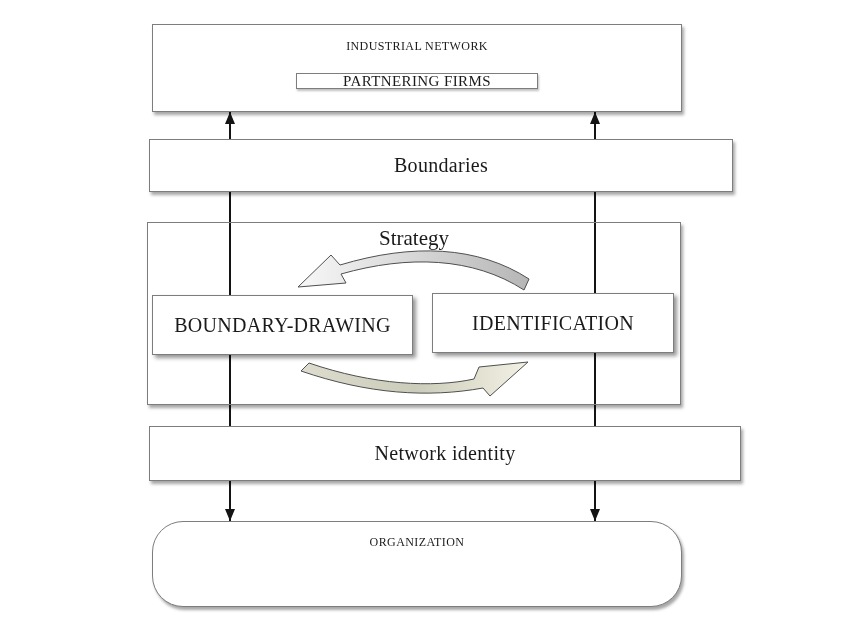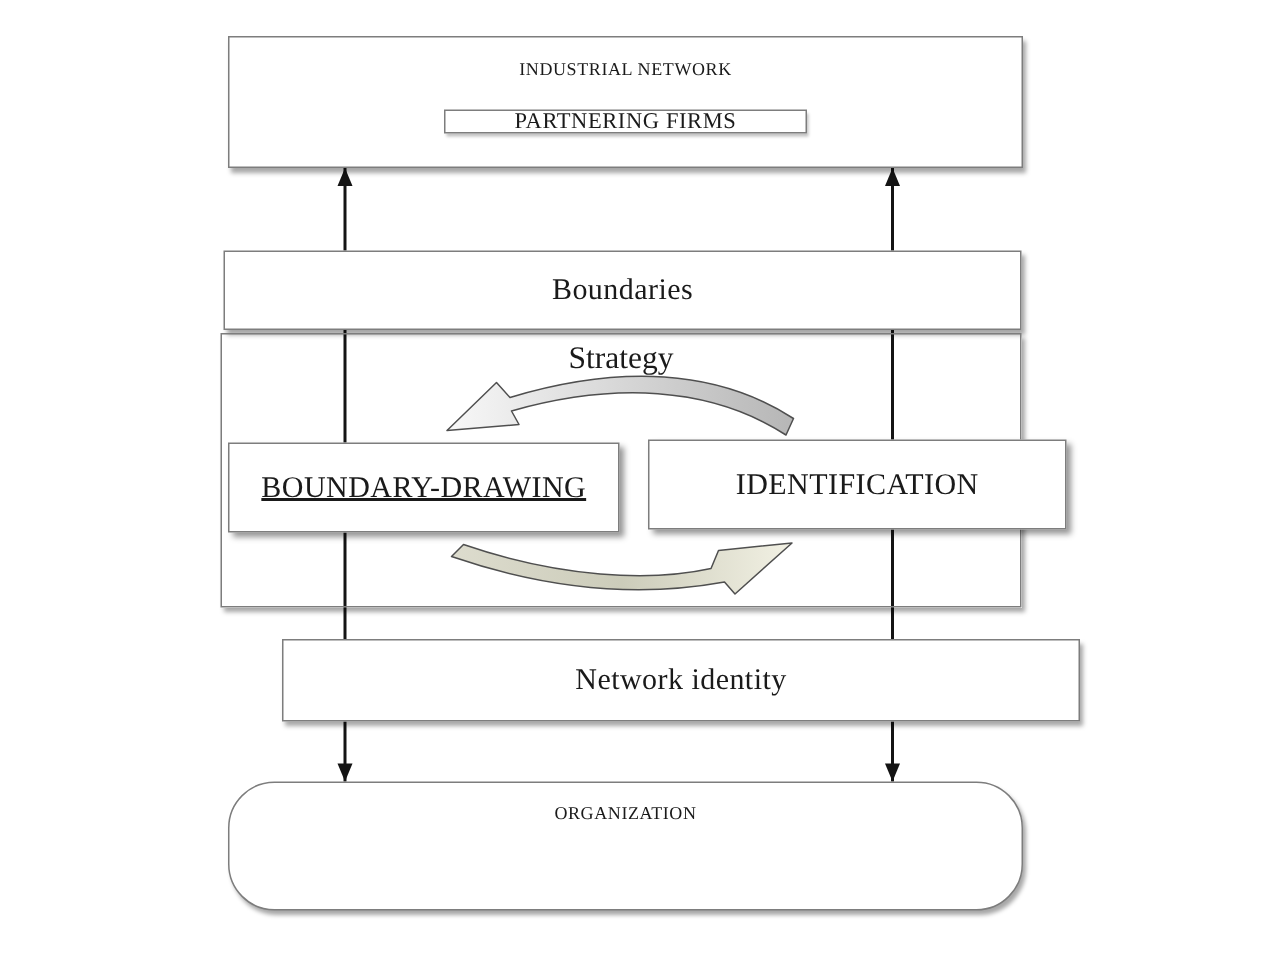--- a/index.html
+++ b/index.html
@@ -57,30 +57,30 @@
   <div class="ah down" style="left:225px;top:509px;"></div>
   <div class="ah down" style="left:590px;top:509px;"></div>
 
   <div class="box" style="left:152px;top:24px;width:530px;height:88px;">
     <div class="lbl small" style="top:14px;">INDUSTRIAL NETWORK</div>
     <div class="inner-box" style="left:143px;top:48px;width:242px;height:16px;">
       <span class="txt-caps">PARTNERING FIRMS</span>
     </div>
   </div>
 
-  <div class="box" style="left:149px;top:139px;width:532px;height:53px;margin-top:28px;">
+  <div class="box" style="left:149px;top:139px;width:584px;height:53px;">
     <div class="centerline txt-big">Boundaries</div>
   </div>
 
   <div class="box transparent" style="left:147px;top:222px;width:534px;height:183px;">
     <div class="lbl mid" style="top:3px;">Strategy</div>
-    <div class="inner-box big" style="left:4px;top:72px;width:261px;height:60px;text-decoration:underline;">
+    <div class="inner-box big" style="left:4px;top:72px;width:261px;height:60px;">
       <span class="txt-big">BOUNDARY-DRAWING</span>
     </div>
-    <div class="inner-box big" style="left:284px;top:70px;width:279px;height:60px;text-align:center;">
+    <div class="inner-box big" style="left:284px;top:70px;width:242px;height:60px;text-align:center;">
       <span class="txt-big">IDENTIFICATION</span>
     </div>
   </div>
 
   <svg class="curve" style="left:278px;top:246px;" width="262" height="50" viewBox="0 0 262 50">
     <defs>
       <linearGradient id="gradUp" x1="0" y1="0" x2="1" y2="0">
         <stop offset="0" class="stop-u0"></stop>
         <stop offset="1" class="stop-u1"></stop>
       </linearGradient>
@@ -106,21 +106,21 @@
     <path d="M 31 11
              C 95 33, 155 36, 196 27
              L 201 15
              L 250 10
              L 212 44
              L 205 36
              C 150 46, 90 42, 23 19
              Z" fill="url(#gradDown)" stroke="#4f4f4f" stroke-width="1" stroke-linejoin="round"></path>
   </svg>
 
-  <div class="box" style="left:149px;top:426px;width:532px;height:55px;margin-left:39px;">
+  <div class="box" style="left:149px;top:426px;width:592px;height:55px;">
     <div class="centerline txt-big">Network identity</div>
   </div>
 
   <div class="box" style="left:152px;top:521px;width:530px;height:86px;border-radius:31px;">
     <div class="lbl small" style="top:13px;">ORGANIZATION</div>
   </div>
 
 </div>
 
 </body></html>

